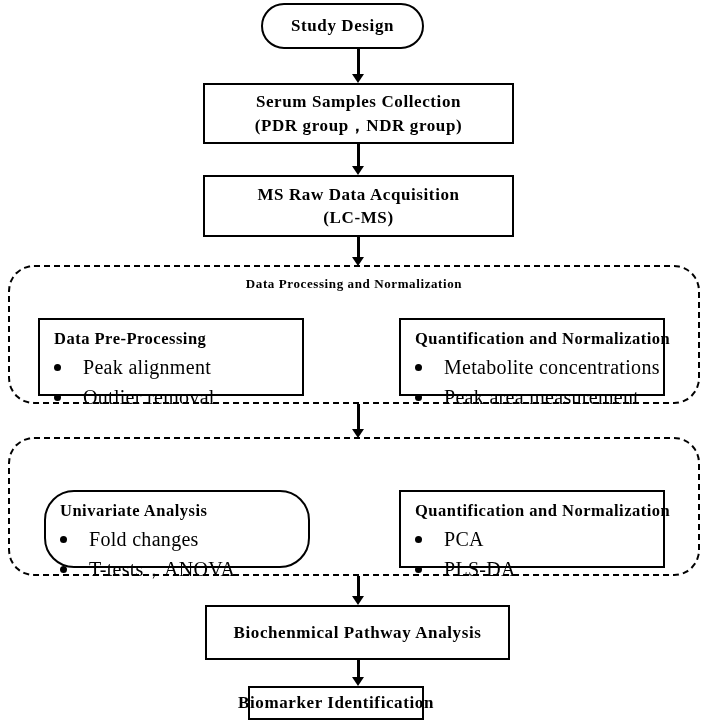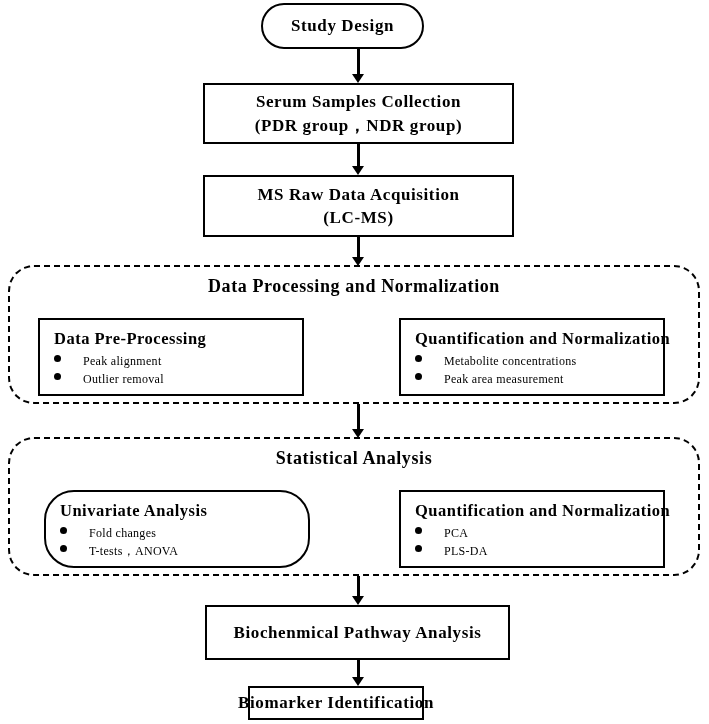--- a/index.html
+++ b/index.html
@@ -47,21 +47,21 @@
     border-radius: 26px;
     background: #ffffff;
   }
   .group-title {
     position: absolute;
     top: 9px;
     left: 0;
     width: 100%;
     text-align: center;
     font-weight: bold;
-    font-size: 18px;
+    font-size: 13px;
     letter-spacing: 0.6px;
     white-space: nowrap;
   }
 
   
   .panel {
     position: absolute;
     box-sizing: border-box;
     border: 2.5px solid #000000;
     background: #ffffff;
@@ -72,21 +72,21 @@
     font-weight: bold;
     font-size: 16.5px;
     letter-spacing: 0.5px;
     line-height: 1.35;
     white-space: nowrap;
     margin-bottom: 2px;
   }
   .bullet-row {
     display: flex;
     align-items: baseline;
-    font-size: 12px;
+    font-size: 20px;
     line-height: 1.5;
     white-space: nowrap;
   }
   .bullet-dot {
     width: 7px;
     height: 7px;
     background: #000000;
     border-radius: 50%;
     flex: 0 0 auto;
     margin-right: 22px;
@@ -180,21 +180,20 @@
       </div>
     </div>
   </div>
 
   <div class="arrow" style="left:358px; top:404px; height:34px;">
     <div class="shaft" style="height:25px;"></div>
     <div class="head" style="top:25px;"></div>
   </div>
 
   <div class="group" style="left:8px; top:437px; width:692px; height:139px;">
-    <div class="group-title">Statistical Analysis</div>
 
     <div class="panel" style="left:34px; top:51px; width:266px; height:78px;border-radius:30px;">
       <div class="panel-title">Univariate Analysis</div>
       <div class="bullet-row">
         <span class="bullet-dot"></span>
         <span class="bullet-text">Fold changes</span>
       </div>
       <div class="bullet-row">
         <span class="bullet-dot"></span>
         <span class="bullet-text">T-tests，ANOVA</span>

